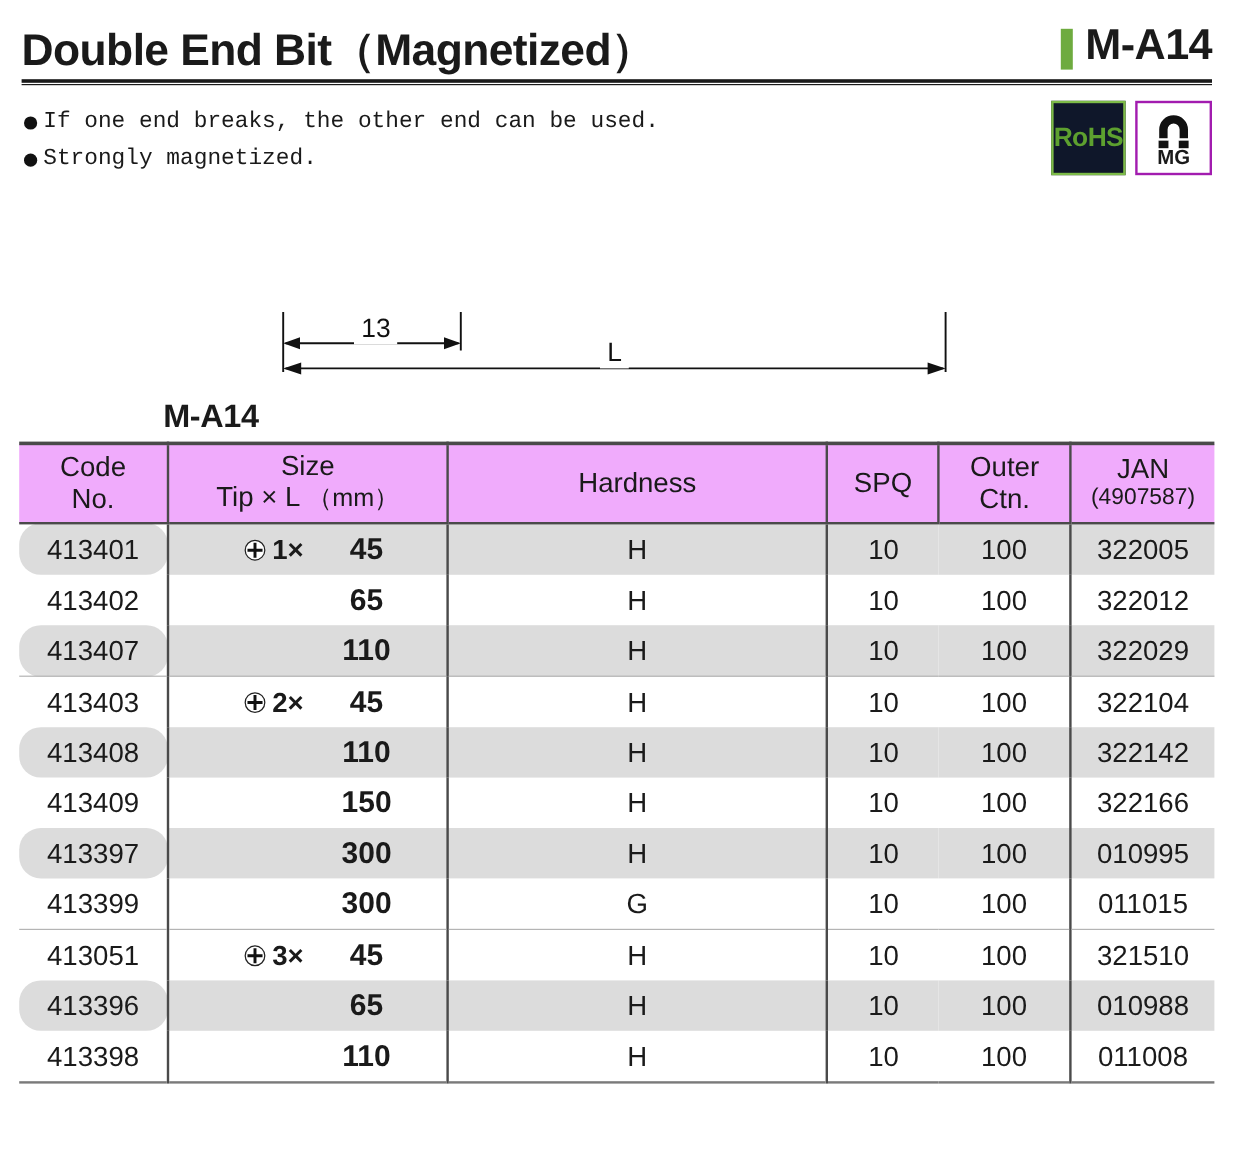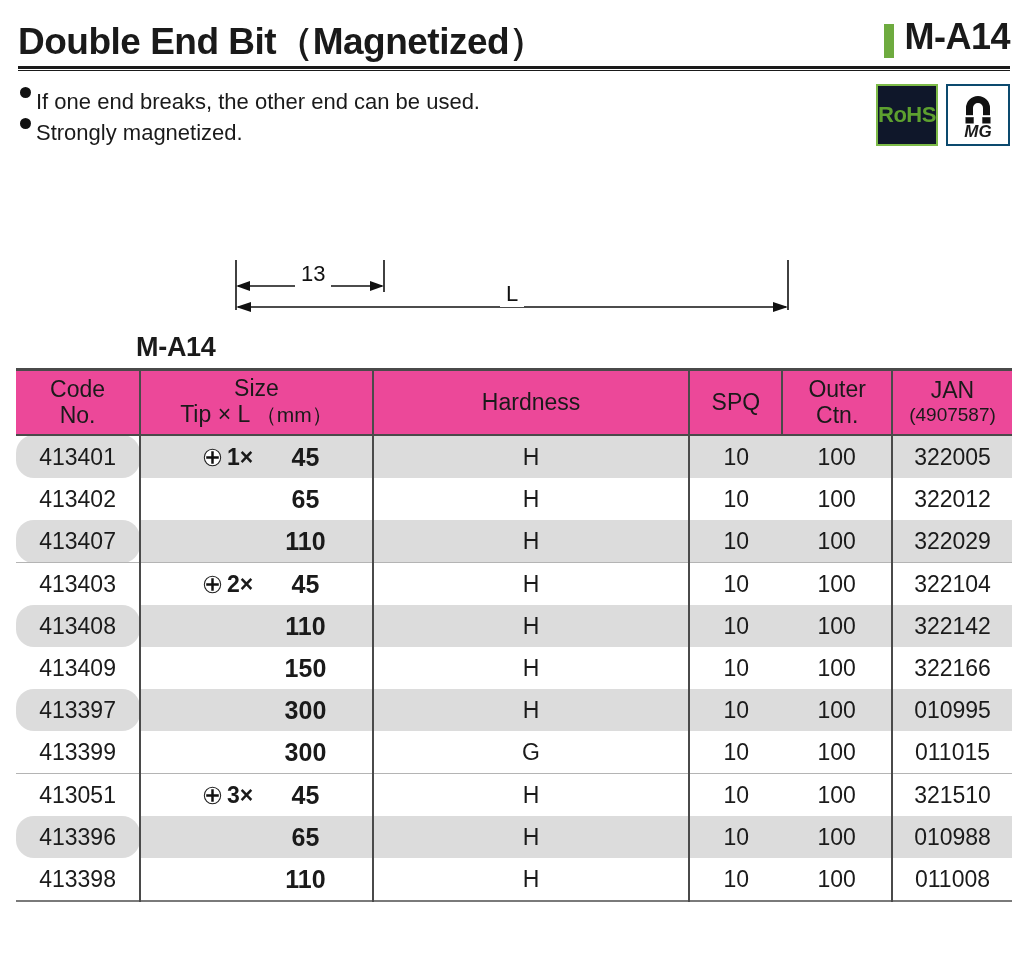--- a/index.html
+++ b/index.html
@@ -63,24 +63,25 @@
   }
 
   
   .bullets {
     position: absolute;
     left: 20px; top: 86px;
     width: 700px;
   }
   .bullet-line {
     display: flex;
-    align-items: flex-start;
-    font-size: 22px;
+    align-items: center;
+    font-size: 19px;
     line-height: 31px;
     white-space: nowrap;
+    font-family: Liberation Mono, monospace;
   }
   .dot {
     width: 11px; height: 11px;
     border-radius: 50%;
     background: #111;
     margin-right: 5px;
     flex: 0 0 auto;
     position: relative;
     top: 1px;
   }
@@ -100,28 +101,27 @@
     background: #0f172a;
   }
   .rohs span {
     color: #5da02f;
     font-weight: bold;
     font-size: 22px;
     letter-spacing: -0.5px;
   }
   .mg {
     width: 64px; height: 62px;
-    border: 2px solid #0c4a6e;
+    border: 2px solid #a21caf;
     background: #fff;
     display: flex;
     flex-direction: column;
     align-items: center;
     justify-content: center;
     padding-top: 2px;
-    font-style: italic;
   }
   .mg-text {
     font-weight: bold;
     font-size: 17px;
     line-height: 16px;
     letter-spacing: 0px;
     margin-top: -1px;
   }
 
   
@@ -162,21 +162,21 @@
     border-collapse: collapse;
     font-size: 23px;
   }
   table.spec thead th {
     border-left: 2px solid #4a4a4a;
     border-bottom: 2px solid #4a4a4a;
     font-weight: normal;
     padding: 4px 2px 6px;
     line-height: 26px;
     vertical-align: middle;
-    background: #ec4899;
+    background: #f0abfc;
   }
   table.spec thead th:first-child { border-left: none; }
   table.spec {
     border-top: 3px solid #4a4a4a;
     border-bottom: 2px solid #7a7a7a;
   }
 
   table.spec tbody td {
     padding: 0;
     height: 42px;

